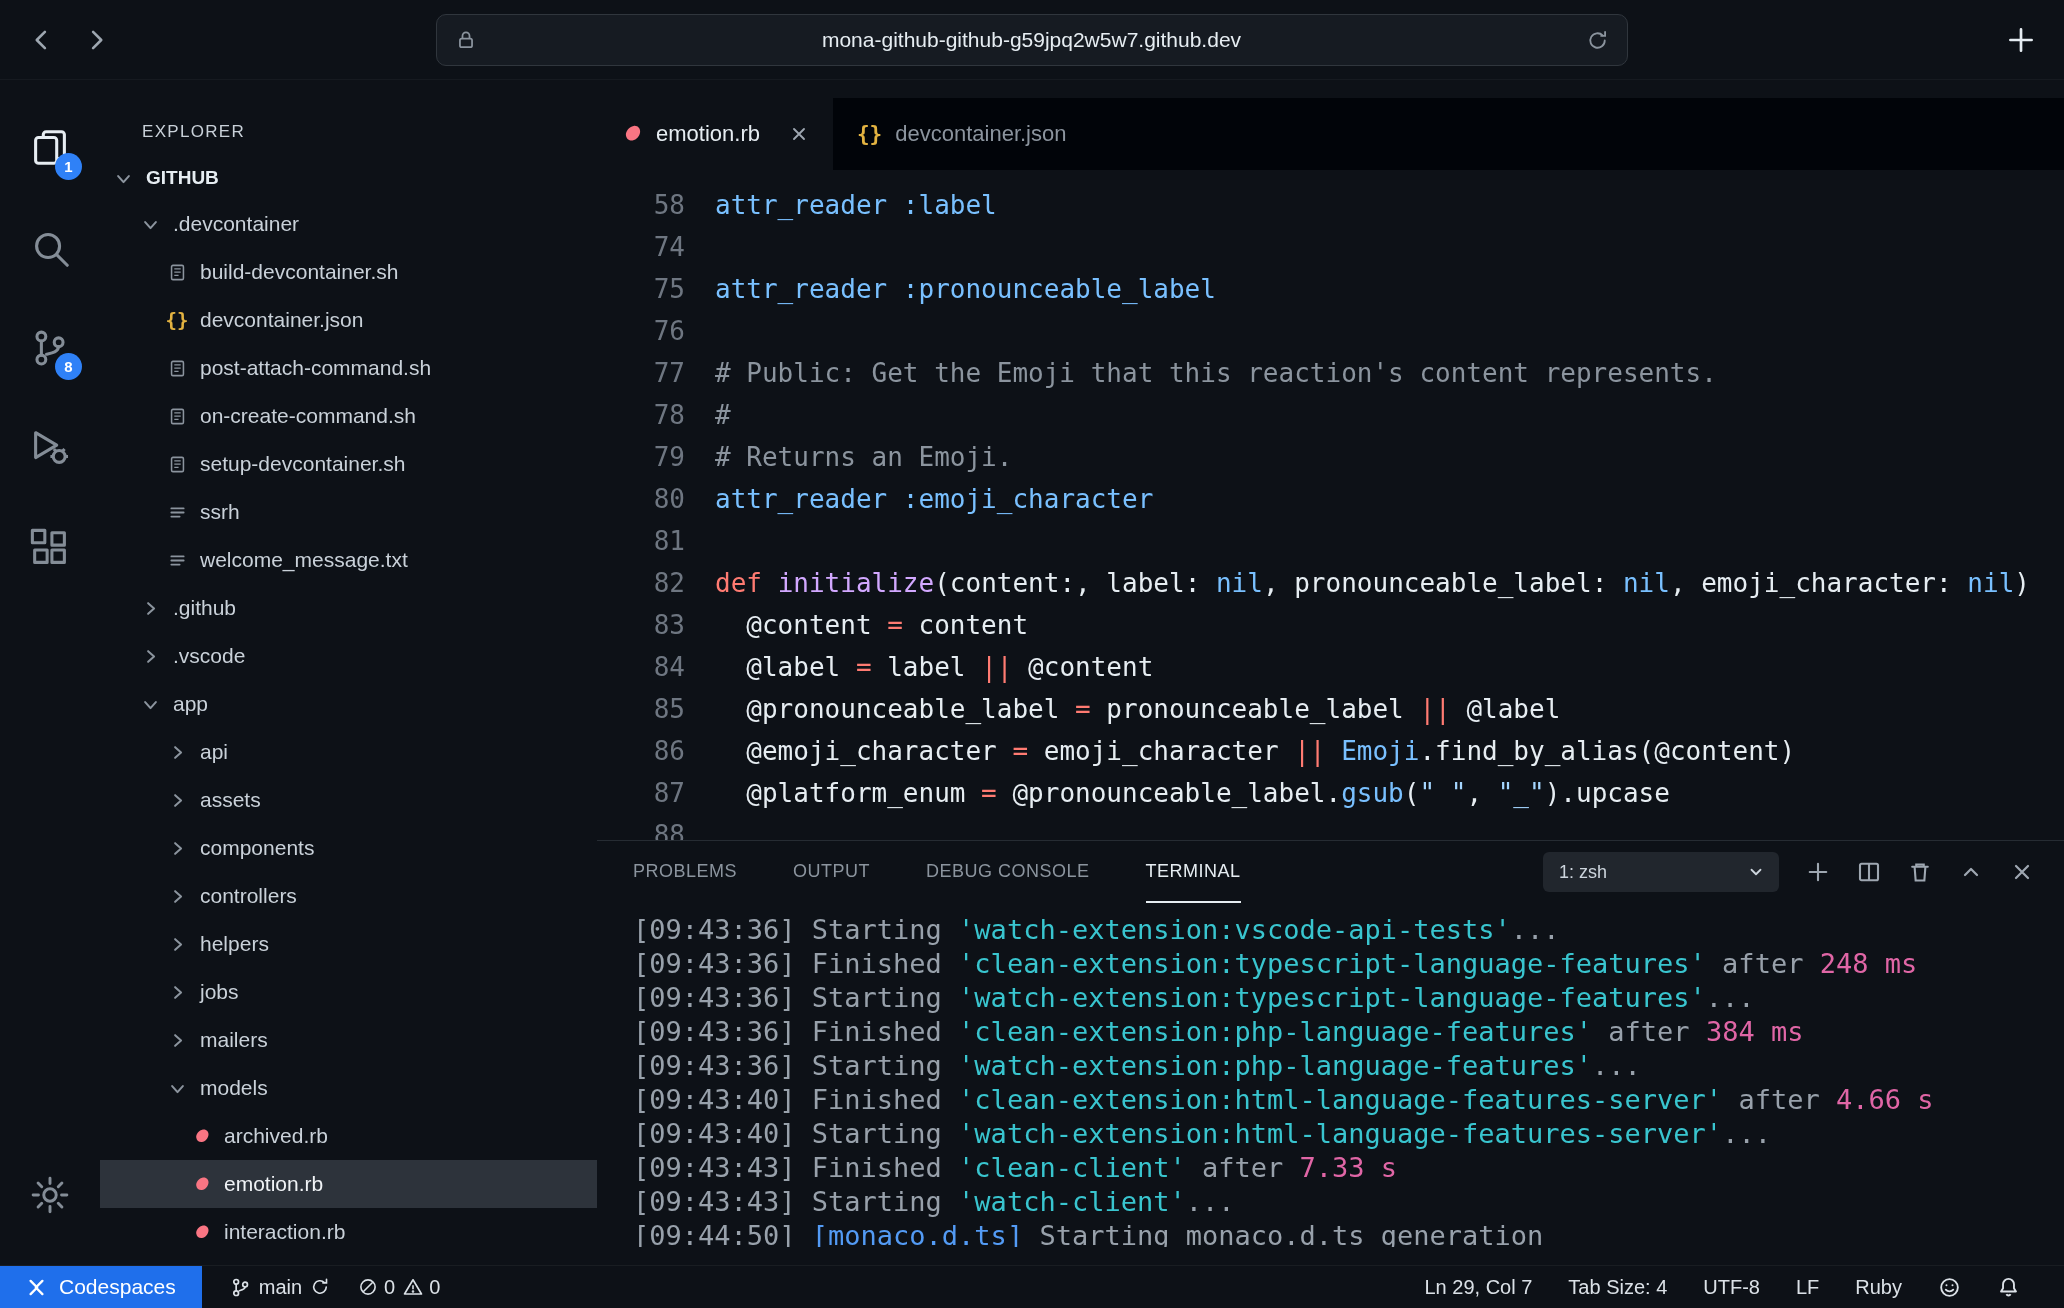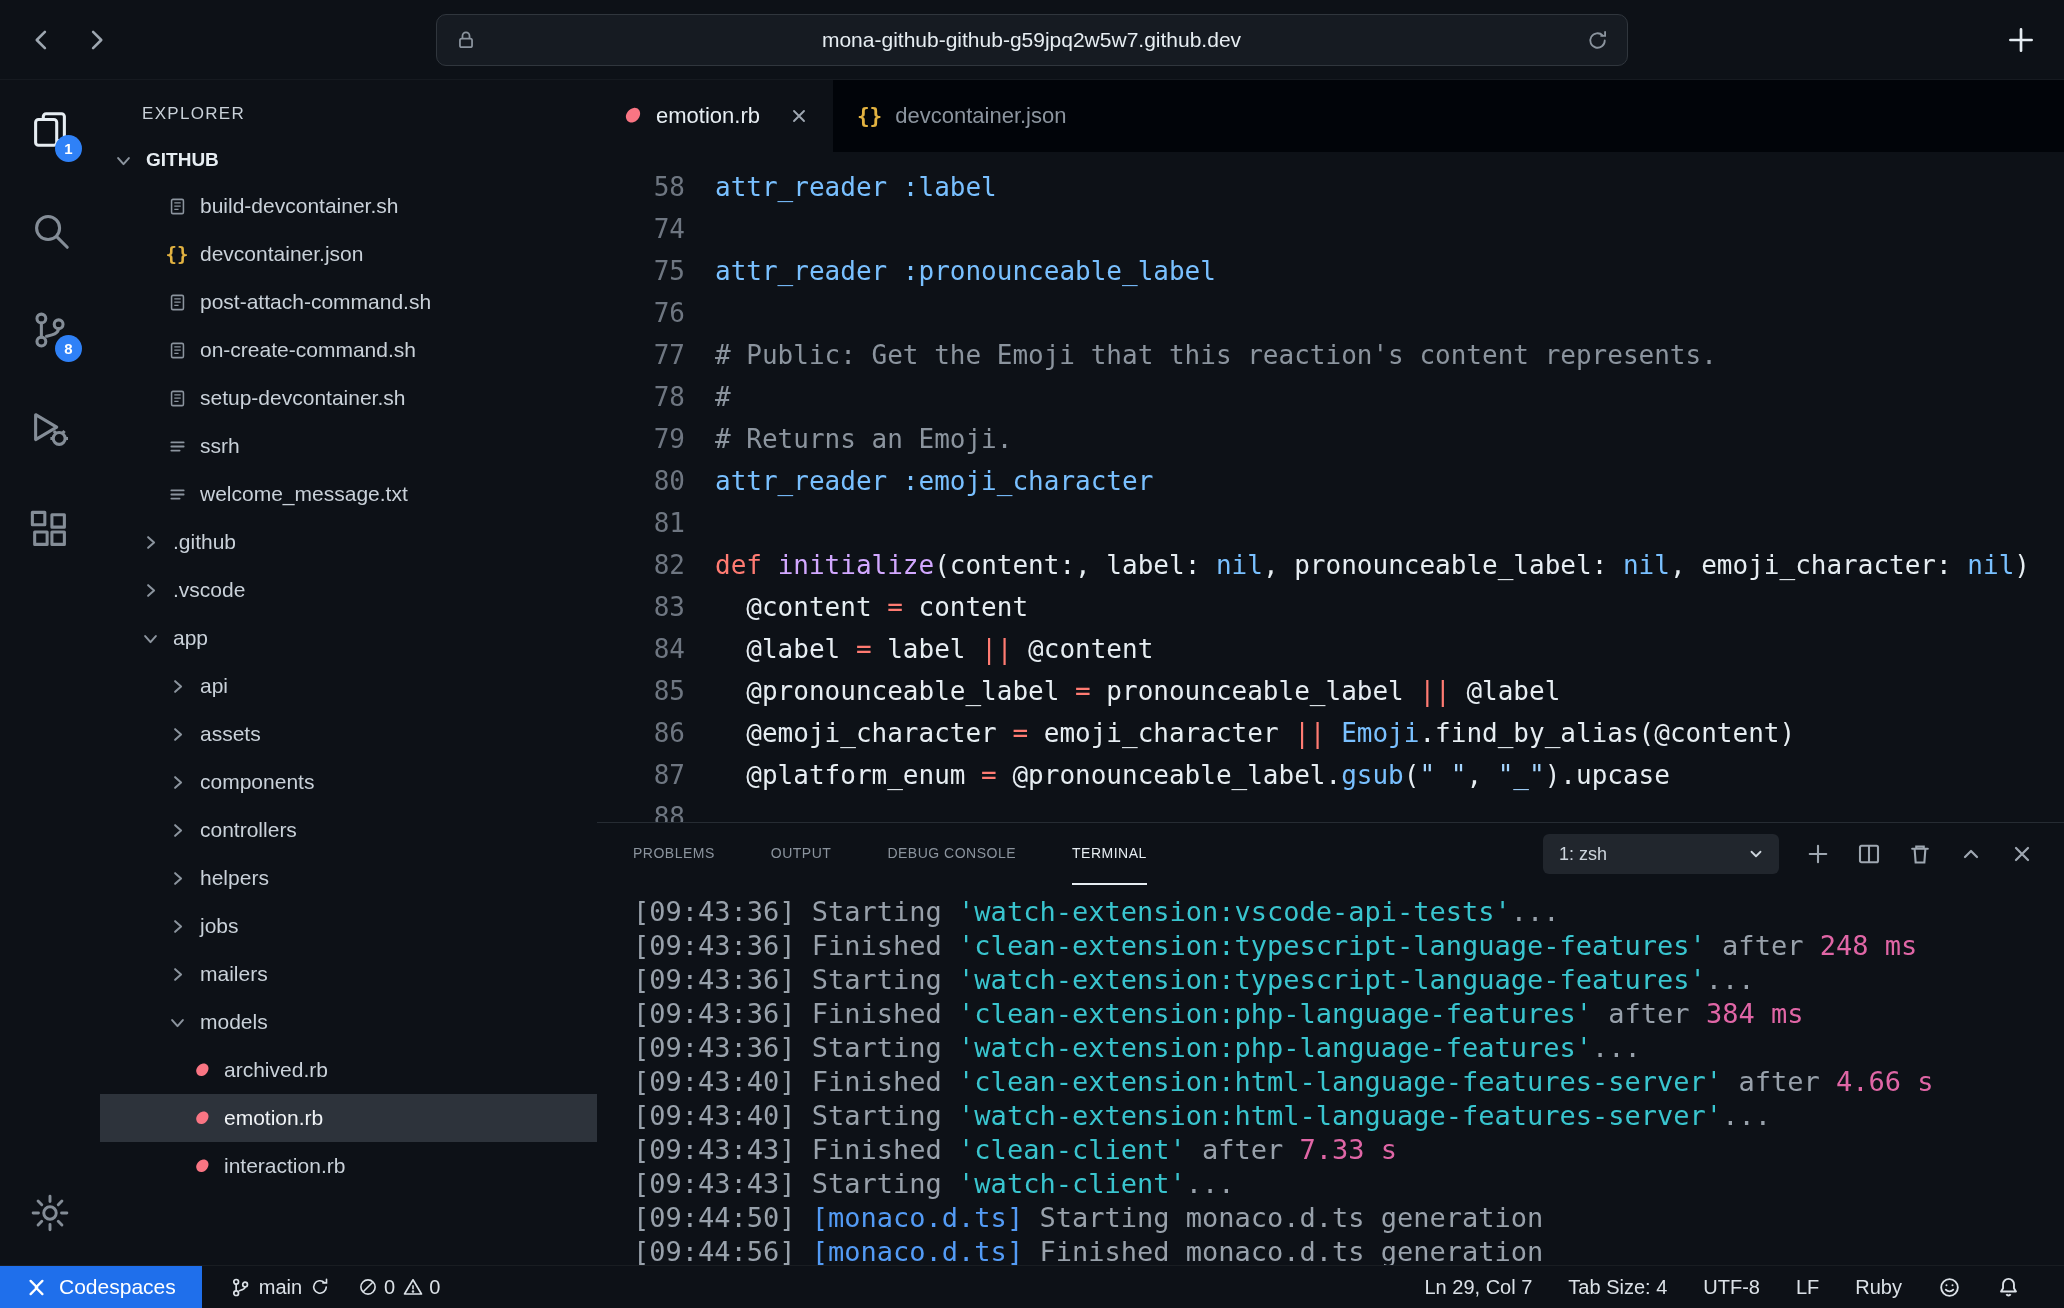--- a/index.html
+++ b/index.html
@@ -1,20 +1,20 @@
 <!DOCTYPE html>
 <html><head>
 <meta charset="utf-8">
 <style>
   * { box-sizing: border-box; }
   html,body { margin:0; padding:0; background:#0d1117; }
   body { width:2064px; height:1308px; overflow:hidden;
          font-family:"Liberation Sans", sans-serif; color:#e6edf2; }
   svg { display:block; }
-  .screen { width:2064px; height:1308px; display:flex; flex-direction:column; background:#0d1117; }
+  .screen { width:2064px; height:1308px; display:flex; flex-direction:column; background:#0d1117;gap:18px; }
 
   
   .topbar { height:80px; flex:0 0 80px; position:relative; display:flex; align-items:center;
             background:#0d1117; border-bottom:1px solid rgba(255,255,255,0.04); }
   .nav-group { display:flex; align-items:center; padding-left:20px; gap:10px; color:#9ea7b1; }
   .nav-btn { width:44px; height:44px; display:flex; align-items:center; justify-content:center; }
   .url-bar { position:absolute; left:50%; top:14px; transform:translateX(-50%);
              width:1192px; height:52px; background:#161b22; border:1px solid #30363d;
              border-radius:10px; display:flex; align-items:center; padding:0 18px; }
   .url-text { flex:1; text-align:center; font-size:21px; color:#e6edf2; }
@@ -66,21 +66,21 @@
   .tk-r  { color:#ff7b72; }
   .tk-pu { color:#d2a8ff; }
   .tk-bl { color:#79c0ff; }
   .tk-cy { color:#a5d6ff; }
   .tk-gr { color:#8b949e; }
 
   
   .panel { flex:1; min-height:0; border-top:1px solid #262c33; display:flex; flex-direction:column; }
   .panel-header { height:62px; flex:0 0 62px; display:flex; align-items:center; padding:0 30px 0 36px; }
   .panel-tabs { display:flex; gap:56px; flex:1; }
-  .panel-tab { font-size:14px; letter-spacing:0.5px; color:#8b949e; height:62px;
+  .panel-tab { font-size:18px; letter-spacing:0.5px; color:#8b949e; height:62px;
                display:flex; align-items:center; border-bottom:2px solid transparent; }
   .panel-tab.active { color:#e6edf2; border-bottom-color:#e6edf2; }
   .panel-controls { display:flex; align-items:center; gap:27px; color:#9ea7b1; }
   .shell-select { width:236px; height:40px; background:#21262d; border-radius:6px;
                   display:flex; align-items:center; padding:0 14px 0 16px; gap:10px;
                   font-size:18px; color:#cdd5dd; }
   .shell-select .sel-label { flex:1; }
   .terminal { flex:1; overflow:hidden; padding:10px 0 0 36px;
               font-family:"DejaVu Sans Mono", monospace; font-size:27px; }
   .term-line { height:34px; line-height:34px; white-space:pre; }
@@ -193,20 +193,28 @@
       <div class="sidebar-header">EXPLORER</div>
       <div id="file-tree">
         <div class="tree-row root" style="padding-left:10px">
           <span class="tw chev open">
               <svg viewBox="0 0 16 16">
                 <path d="M6 3.5l5 4.5-5 4.5" fill="none" stroke="currentColor" stroke-width="1.7" stroke-linecap="round" stroke-linejoin="round"></path>
               </svg>
             </span>
           <span class="tree-label">GITHUB</span>
         </div>
+      <div class="tree-row" style="padding-left: 37px;">
+            <span class="tw chev open">
+              <svg viewBox="0 0 16 16">
+                <path d="M6 3.5l5 4.5-5 4.5" fill="none" stroke="currentColor" stroke-width="1.7" stroke-linecap="round" stroke-linejoin="round"></path>
+              </svg>
+            </span>
+            <span class="tree-label">.devcontainer</span>
+          </div>
           <div class="tree-row" style="padding-left: 64px;">
             <span class="tw">
               <svg viewBox="0 0 16 16">
                 <rect x="3" y="2" width="10" height="12" rx="1.2" fill="none" stroke="currentColor" stroke-width="1.3"></rect>
                 <path d="M5.3 5h5.4M5.3 7.7h5.4M5.3 10.4h3.6" stroke="currentColor" stroke-width="1.1" fill="none"></path>
               </svg>
             </span>
             <span class="tree-label">build-devcontainer.sh</span>
           </div>
           <div class="tree-row" style="padding-left: 64px;">

